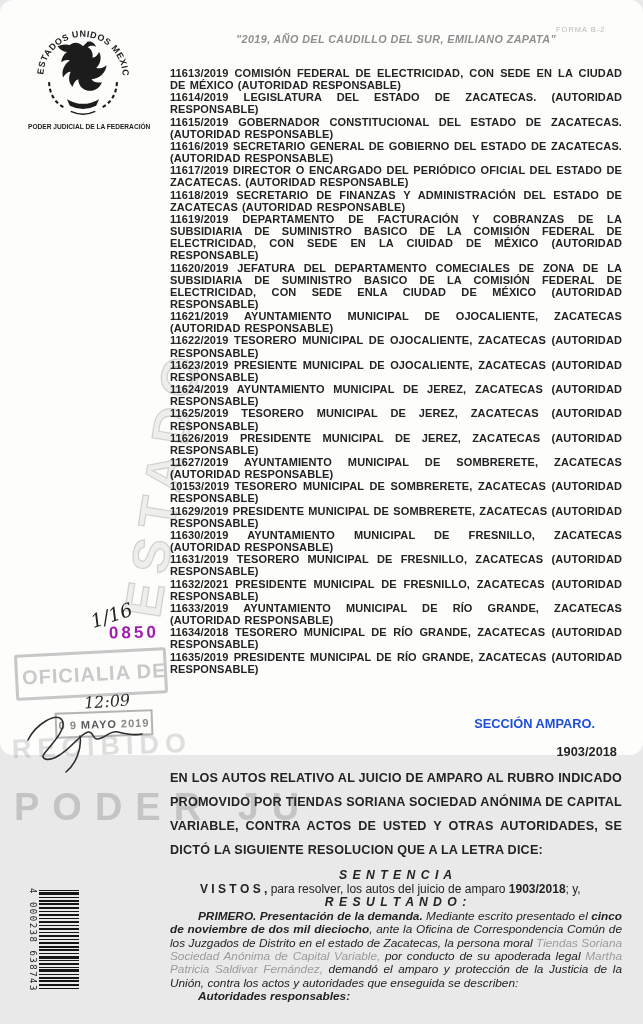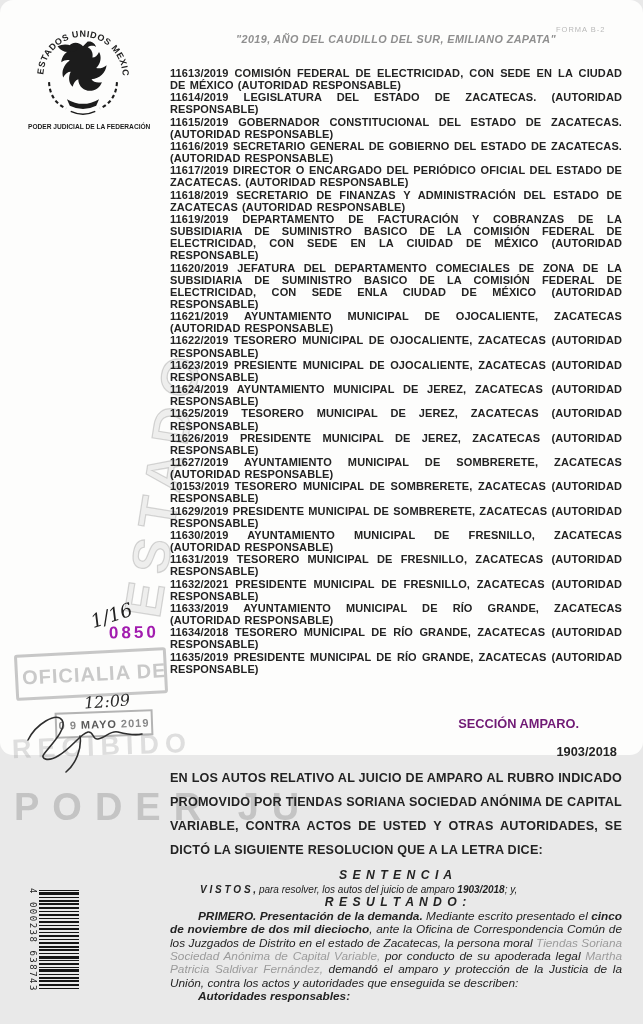--- a/index.html
+++ b/index.html
@@ -14,32 +14,32 @@
 
   
   .emblem { position:absolute; left:28px; top:18px; width:110px; text-align:center; }
   .emblem-caption { margin-top:1px; font-size:6.6px; font-weight:bold; color:#1b1b1b; white-space:nowrap; }
 
   
   .authorities { position:absolute; left:170px; top:67px; width:452px;
                  font-weight:bold; font-size:11px; line-height:12.15px; color:#232323;
                  text-align:justify; letter-spacing:0.1px; word-spacing:1px; z-index:3; }
 
-  .seccion    { position:absolute; left:156px; top:716px; width:423px; text-align:right;
-                font-weight:bold; font-size:12.8px; color:#701a75; z-index:3; }
+  .seccion    { position:absolute; left:172px; top:716px; width:423px; text-align:right;
+                font-weight:bold; font-size:12.8px; color:#1d4ed8; z-index:3; }
   .expediente { position:absolute; left:170px; top:744px; width:447px; text-align:right;
                 font-weight:bold; font-size:12.8px; color:#242424; z-index:3; }
 
   
   .bodyflow { position:absolute; left:170px; top:766px; width:452px; color:#232323; z-index:3; }
   .intro { font-weight:bold; font-size:12.6px; line-height:24px; text-align:justify;
            letter-spacing:0.2px; margin-bottom:7px; }
   .ctitle { text-align:center; font-style:italic; font-weight:bold; font-size:12.2px;
             line-height:13.6px; letter-spacing:1px; }
-  .vistos { font-style:italic; font-size:10px; line-height:13.6px; text-indent:30px; }
+  .vistos { font-size:12px; line-height:13.6px; text-indent:30px; }
   .primero { font-style:italic; font-size:11.8px; line-height:13.4px; text-align:justify; text-indent:28px; }
   .autoridades { font-style:italic; font-weight:bold; font-size:11.8px; line-height:13.4px; text-indent:28px; }
   .b  { font-weight:bold; }
   .faint { color:#9b9b9b; }
 
   
   .estado { position:absolute; left:112px; top:612px; z-index:1;
             font-size:52px; font-weight:bold; letter-spacing:10px; white-space:nowrap;
             color:rgba(130,130,130,0.12); -webkit-text-stroke:1.2px rgba(125,125,125,0.30);
             transform:rotate(-81deg); transform-origin:0 0; }

